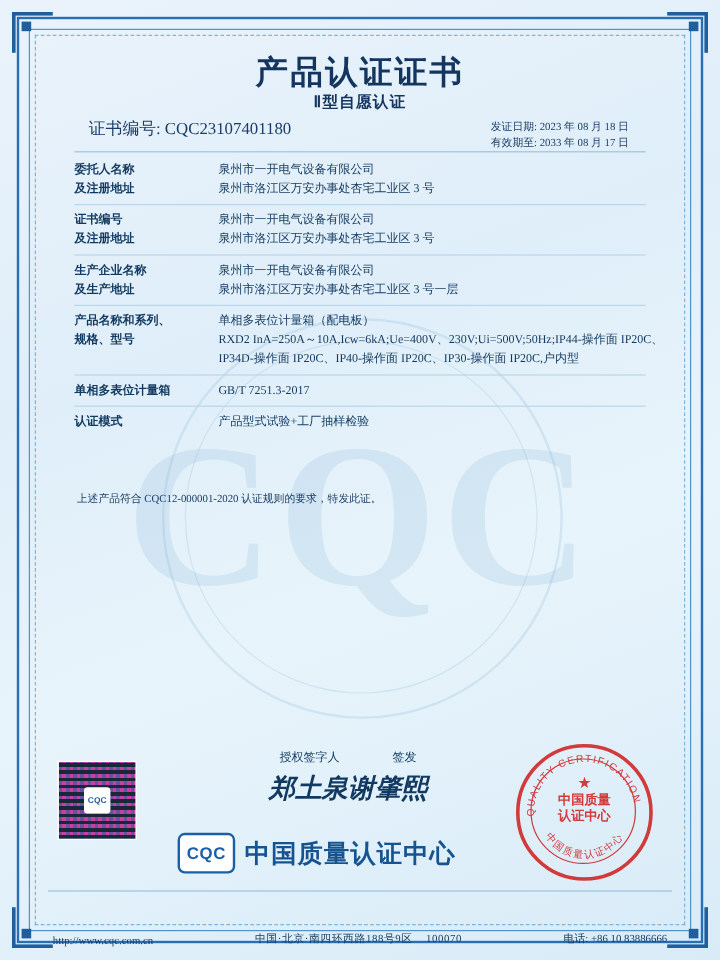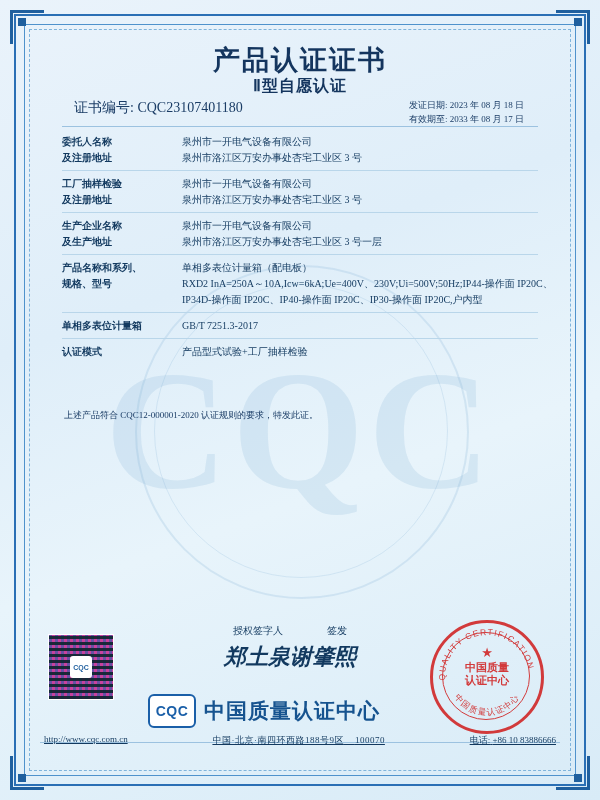--- a/index.html
+++ b/index.html
@@ -101,21 +101,21 @@
     color: #14355e;
     letter-spacing: 2px;
   }
   .doc-subtitle {
     position: absolute;
     top: 76px;
     width: 100%;
     text-align: center;
     font-family: "Liberation Serif", serif;
     font-weight: bold;
-    font-size: 16px;
+    font-size: 13px;
     color: #14355e;
     letter-spacing: 1px;
   }
 
   .cert-no {
     position: absolute;
     left: 74px;
     top: 99px;
     font-size: 14px;
     color: #1b3d66;
@@ -336,28 +336,27 @@
   .bottom-rule {
     position: absolute;
     left: 40px; right: 40px;
     top: 742px;
     height: 1px;
     background: #9cc2e0;
   }
   .bottom-bar {
     position: absolute;
     left: 44px; right: 44px;
-    top: 734px;
+    top: 776px;
     display: flex;
     justify-content: space-between;
-    align-items: flex-start;
+    align-items: flex-end;
     font-size: 9px;
     color: #12395f;
     font-family: "Liberation Serif", serif;
-    text-decoration: underline;
   }
   .bottom-center { letter-spacing: 0.5px; }
 </style>
 </head>
 <body>
 
 <div id="page">
 
   <div class="watermark-ring"></div>
   <div class="watermark-ring inner"></div>
@@ -402,21 +401,21 @@
           <div>委托人名称</div>
           <div>及注册地址</div>
         </div>
         <div class="field-value">
           <div>泉州市一开电气设备有限公司</div>
           <div>泉州市洛江区万安办事处杏宅工业区 3 号</div>
         </div>
       </div>
       <div class="field-row">
         <div class="field-label">
-          <div>工厂抽样检验</div>
+          <div>证书编号</div>
           <div>及注册地址</div>
         </div>
         <div class="field-value">
           <div>泉州市一开电气设备有限公司</div>
           <div>泉州市洛江区万安办事处杏宅工业区 3 号</div>
         </div>
       </div>
       <div class="field-row">
         <div class="field-label">
           <div>生产企业名称</div>

